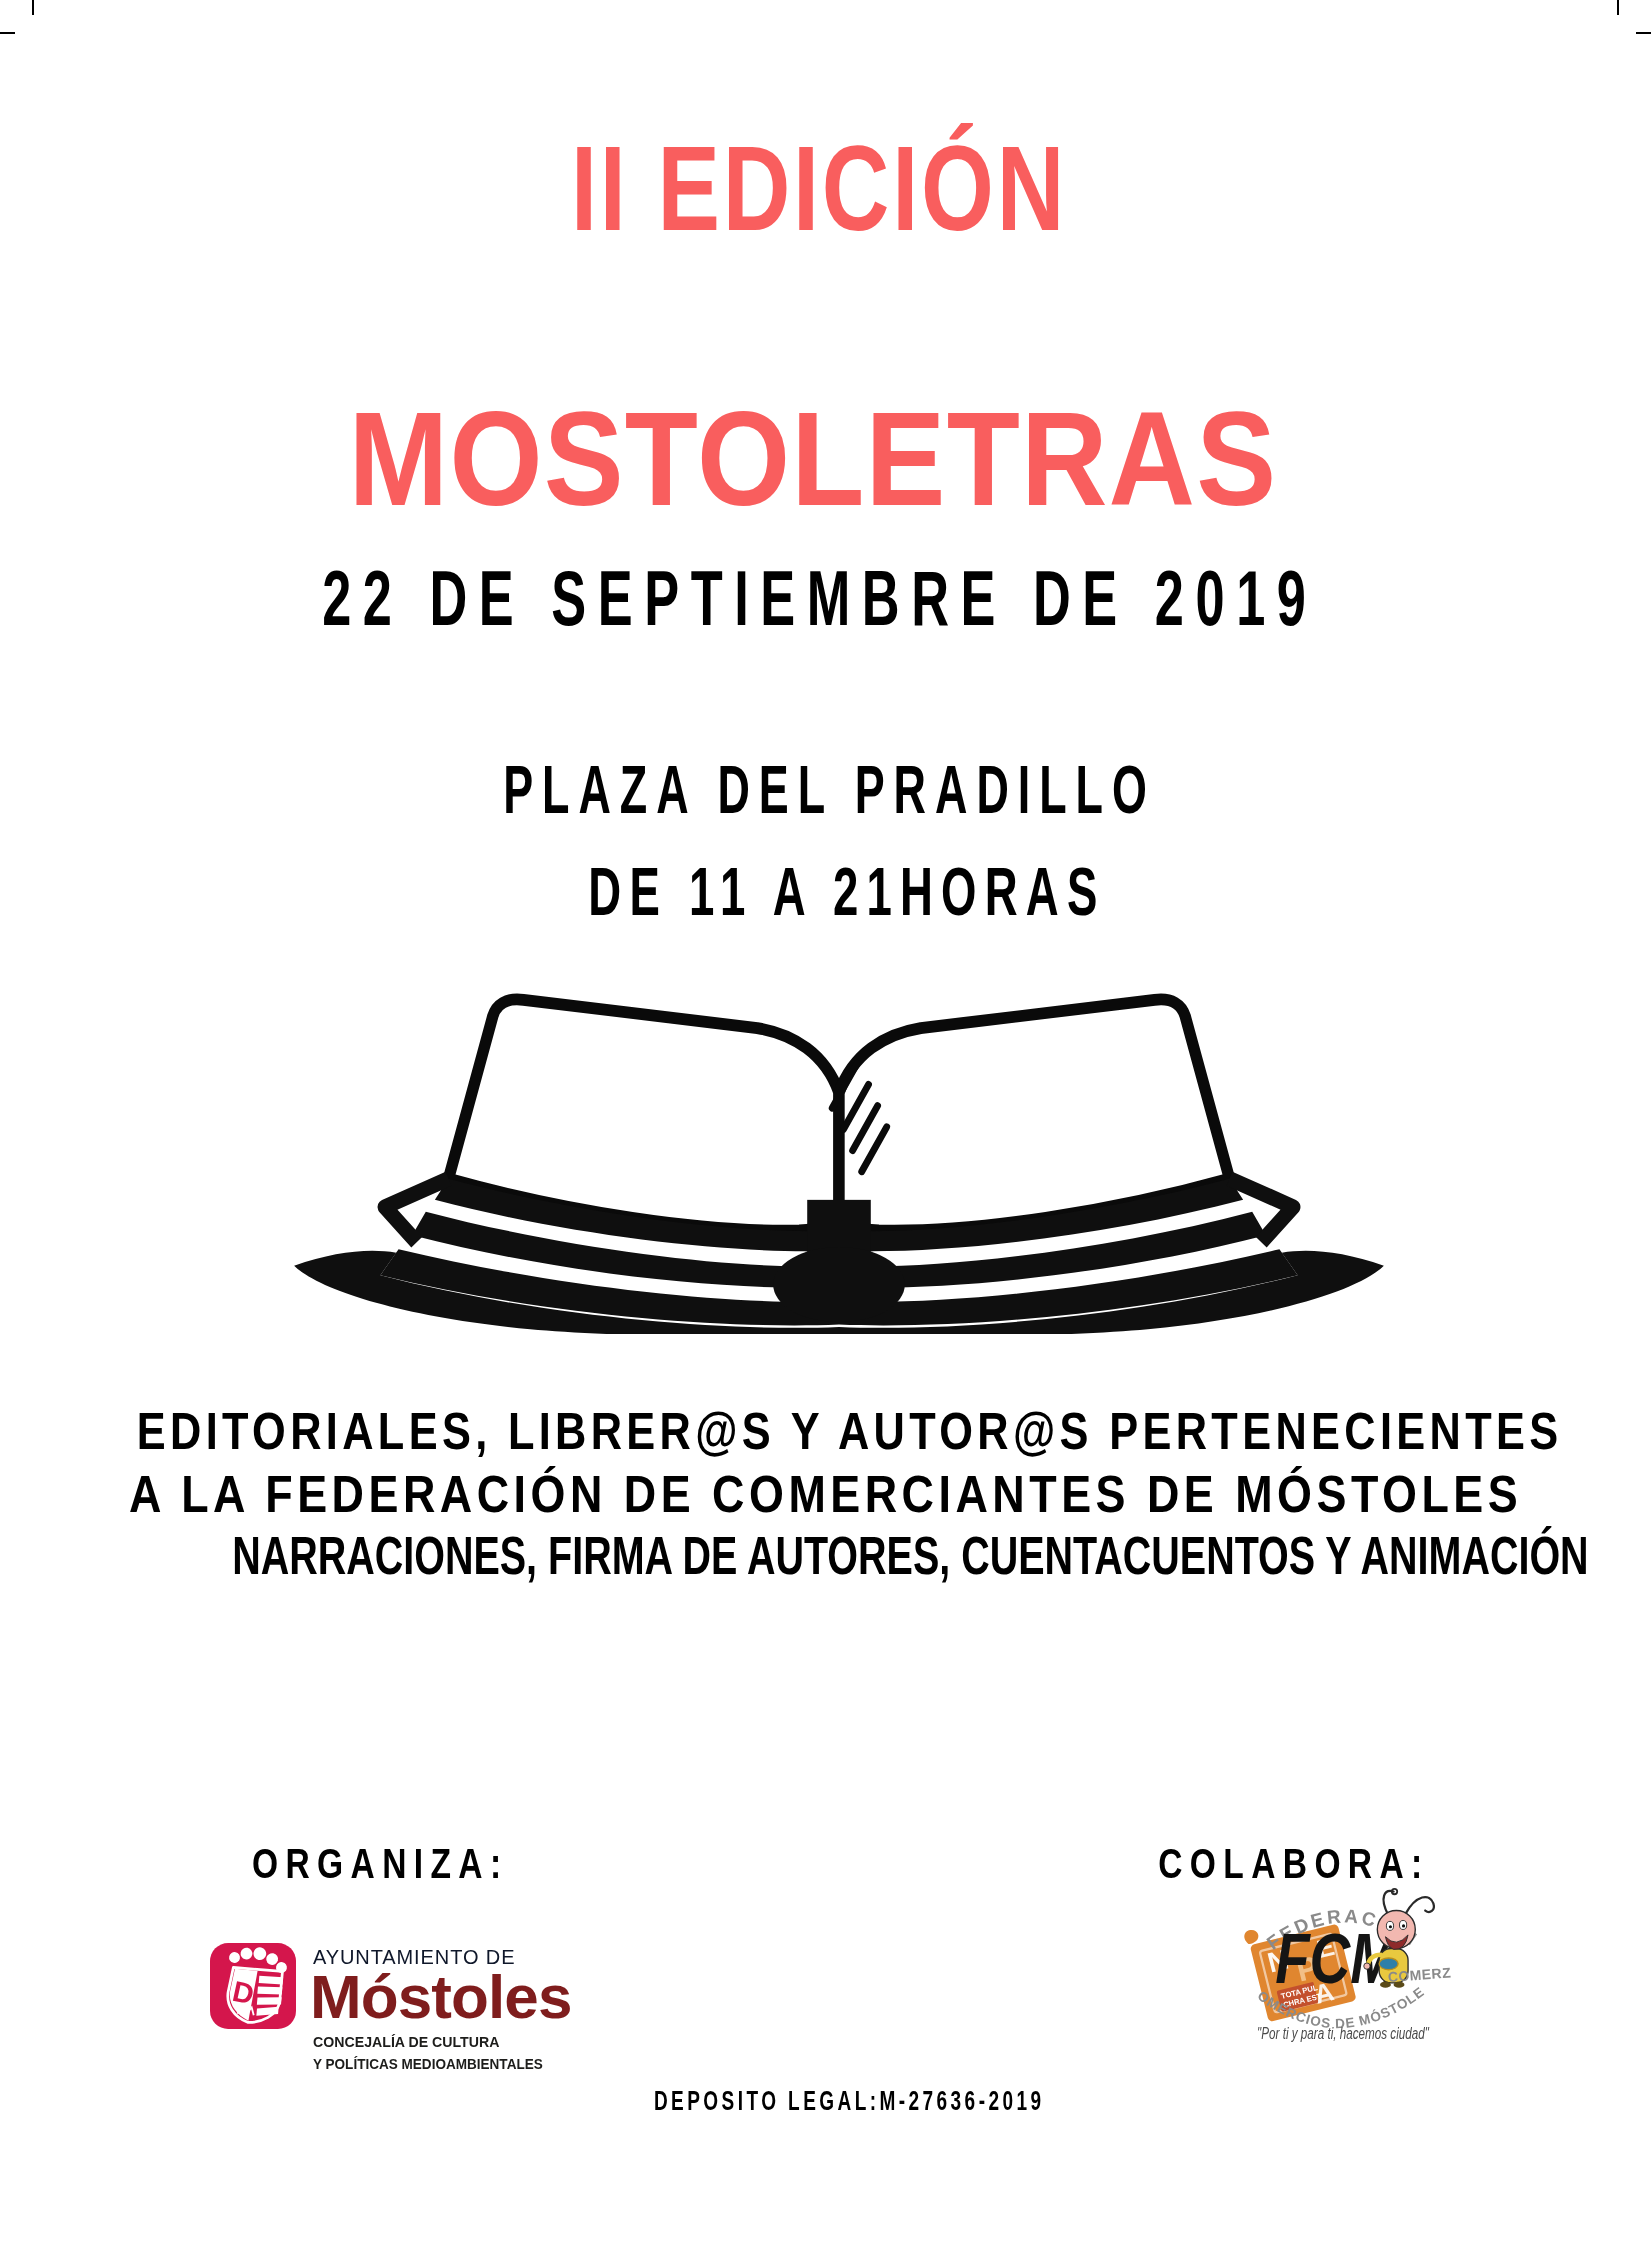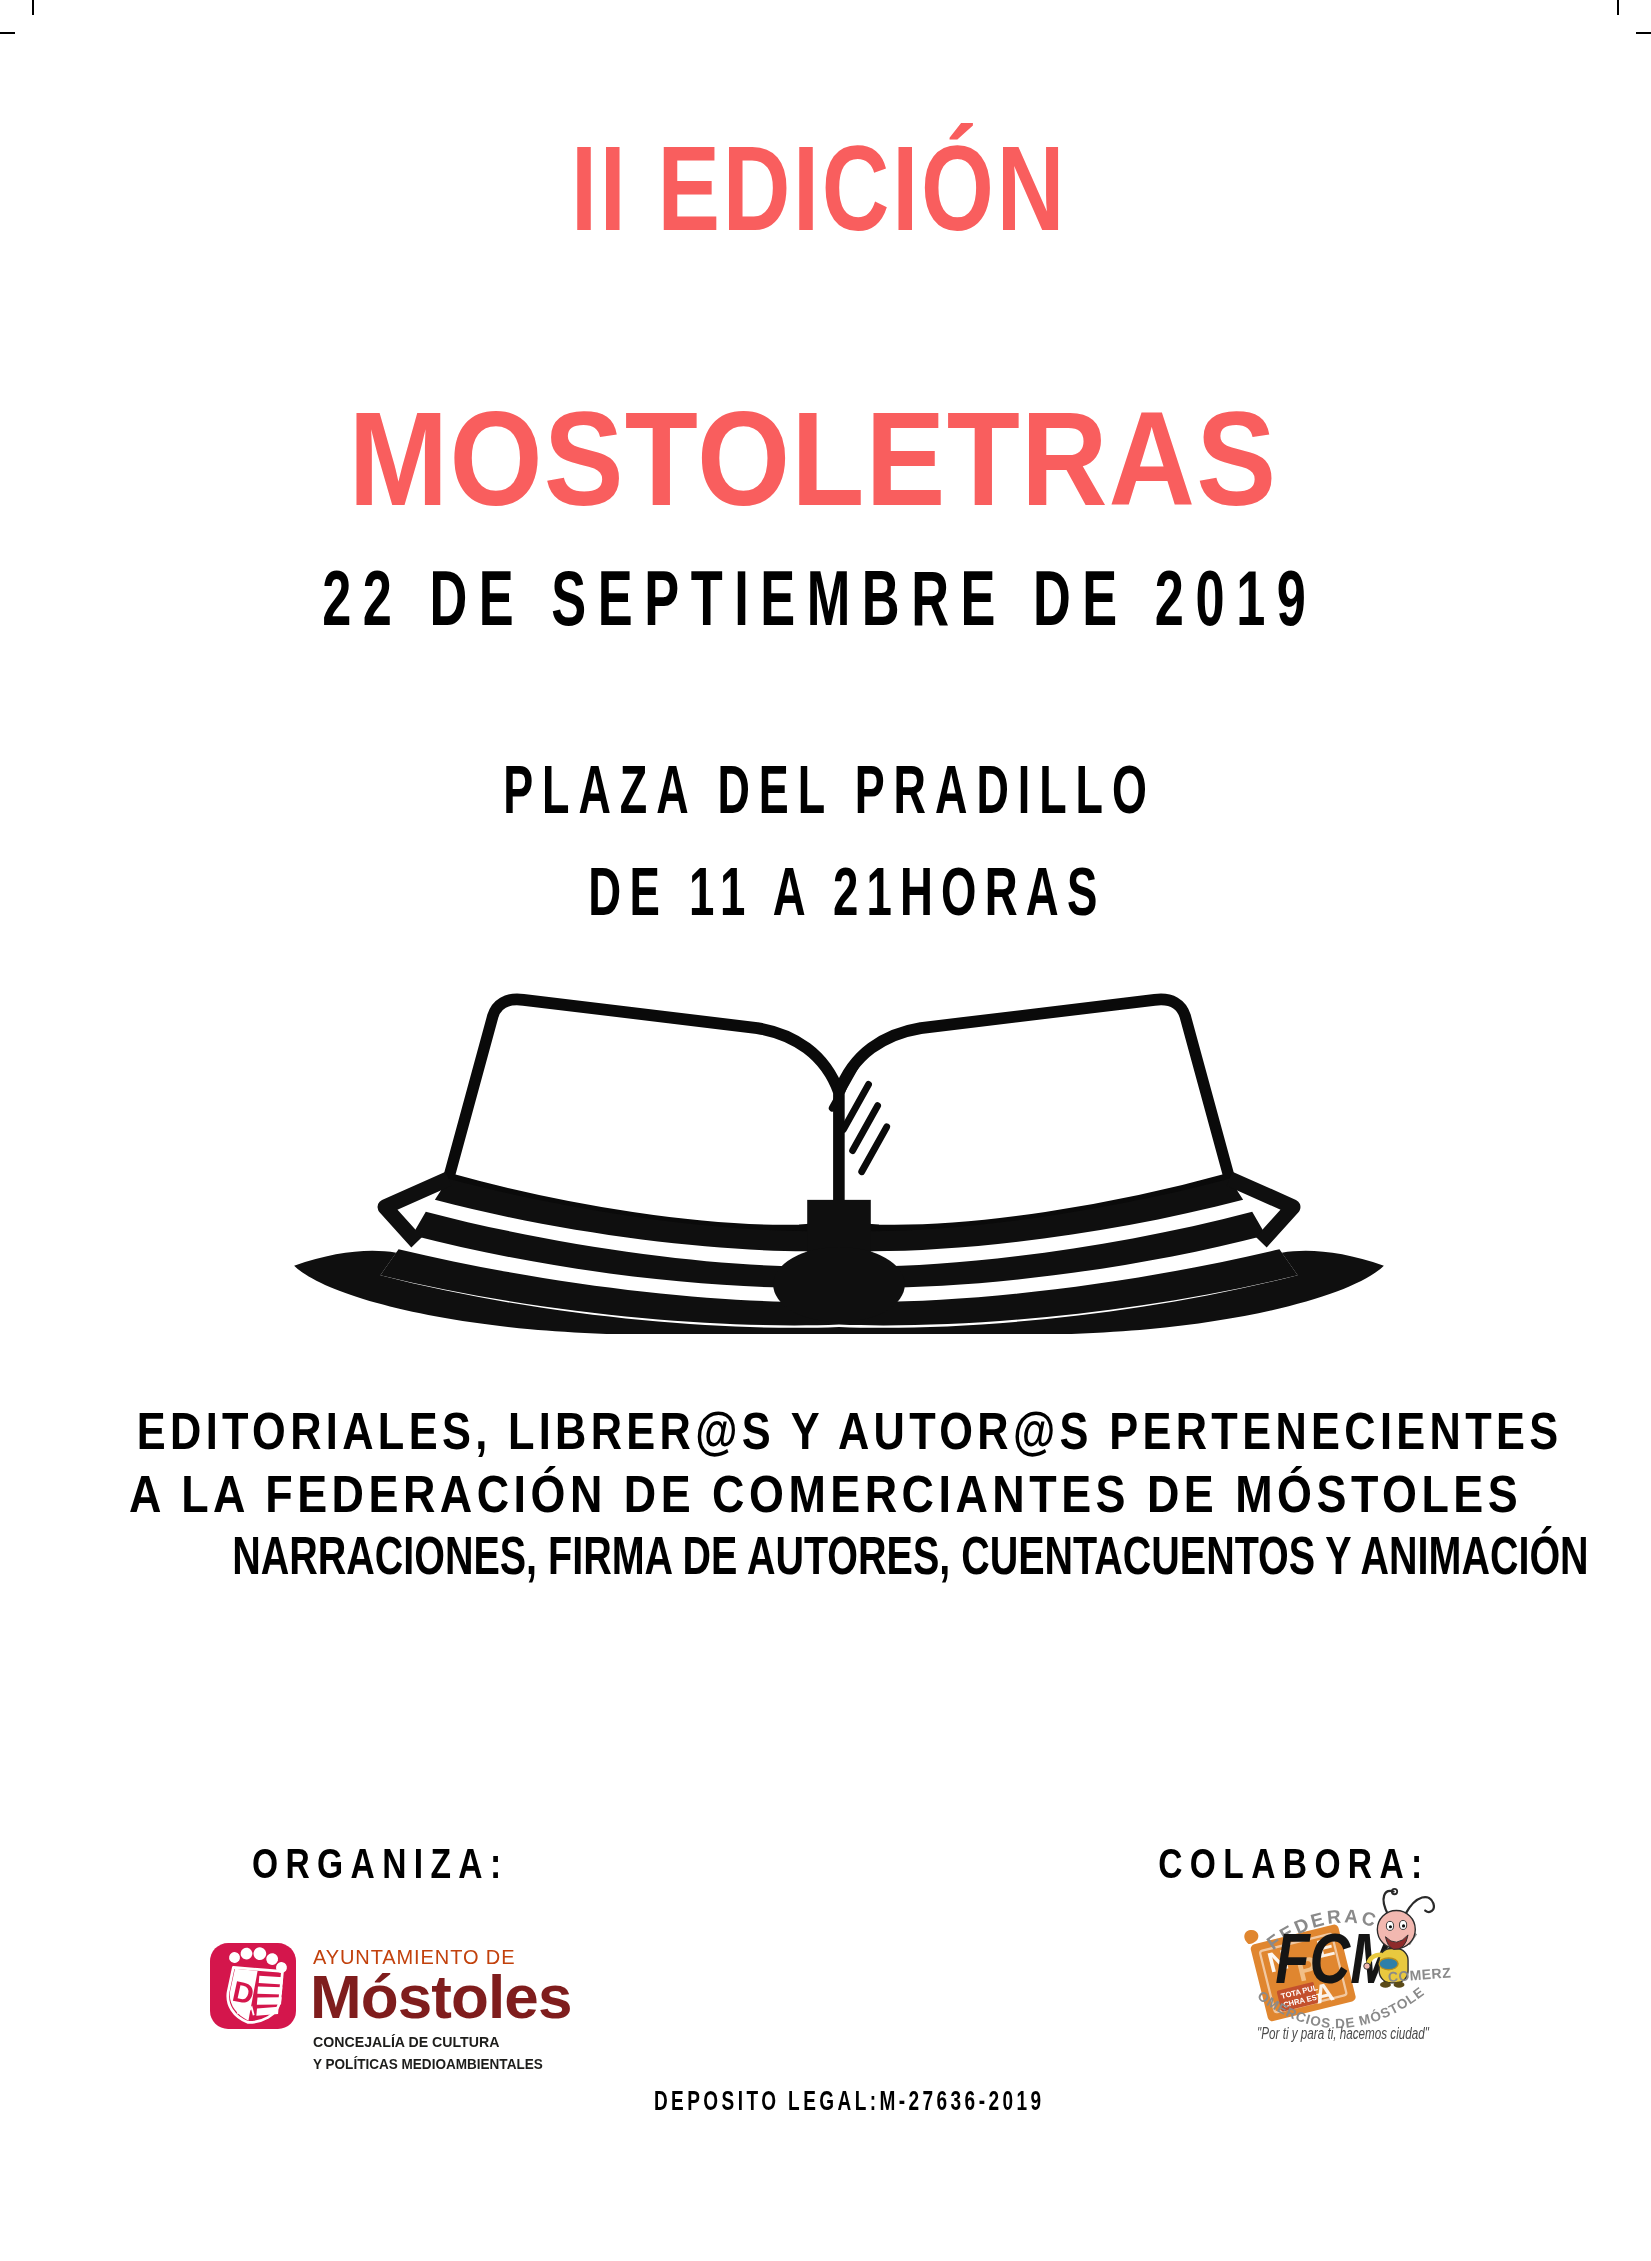--- a/index.html
+++ b/index.html
@@ -98,21 +98,21 @@
         <path d="M44 64 L152 50 L160 118 C160 148 132 170 100 176 C66 170 46 148 44 120 Z" fill="none" stroke="#fff" stroke-width="6" stroke-linejoin="round"></path>
         <path d="M48 66 L98 60 L101 172 C70 164 50 144 48 118 Z" fill="#fff"></path>
         <text x="54" y="136" font-size="64" font-weight="bold" font-family="Liberation Serif, serif" fill="#D4164C">D</text>
         <path d="M104 70 L156 62 L158 78 L106 86 Z" fill="#fff"></path>
         <path d="M106 94 L159 84 L161 100 L108 110 Z" fill="#fff"></path>
         <path d="M110 118 L162 106 L164 122 L112 134 Z" fill="#fff"></path>
         <path d="M114 142 L160 128 L162 144 L116 158 Z" fill="#fff"></path>
         <polyline points="74,162 84,144 92,160 102,142 110,158" fill="none" stroke="#fff" stroke-width="4"></polyline>
       </g>
     </svg>
-    <div class="abs" style="left:103px;top:2.7px;font-size:20px;color:#c2410c;letter-spacing:0.9px;white-space:nowrap;">AYUNTAMIENTO DE</div>
+    <div class="abs" style="left:103px;top:2.7px;font-size:20px;color:#0f172a;letter-spacing:0.9px;white-space:nowrap;">AYUNTAMIENTO DE</div>
     <div class="abs" style="left:100px;top:18px;font-size:62px;font-weight:bold;color:#7f1d1d;letter-spacing:-0.9px;white-space:nowrap;">Móstoles</div>
     <div class="abs" style="left:103px;top:90px;font-size:15.4px;font-weight:bold;color:#1D1D1B;white-space:nowrap;transform:scaleX(0.92);transform-origin:0 50%;">CONCEJALÍA DE CULTURA</div>
     <div class="abs" style="left:103px;top:112px;font-size:15.4px;font-weight:bold;color:#1D1D1B;white-space:nowrap;transform:scaleX(0.88);transform-origin:0 50%;">Y POLÍTICAS MEDIOAMBIENTALES</div>
   </div>
 
   <svg class="abs" style="left:1230px;top:1886px;" width="235" height="181" viewBox="0 0 520 400">
     <defs>
       <path id="arcTop" d="M80 155 Q 252 10 420 148" fill="none"></path>
       <path id="arcBottom" d="M50 240 Q 240 392 440 232" fill="none"></path>
     </defs>

